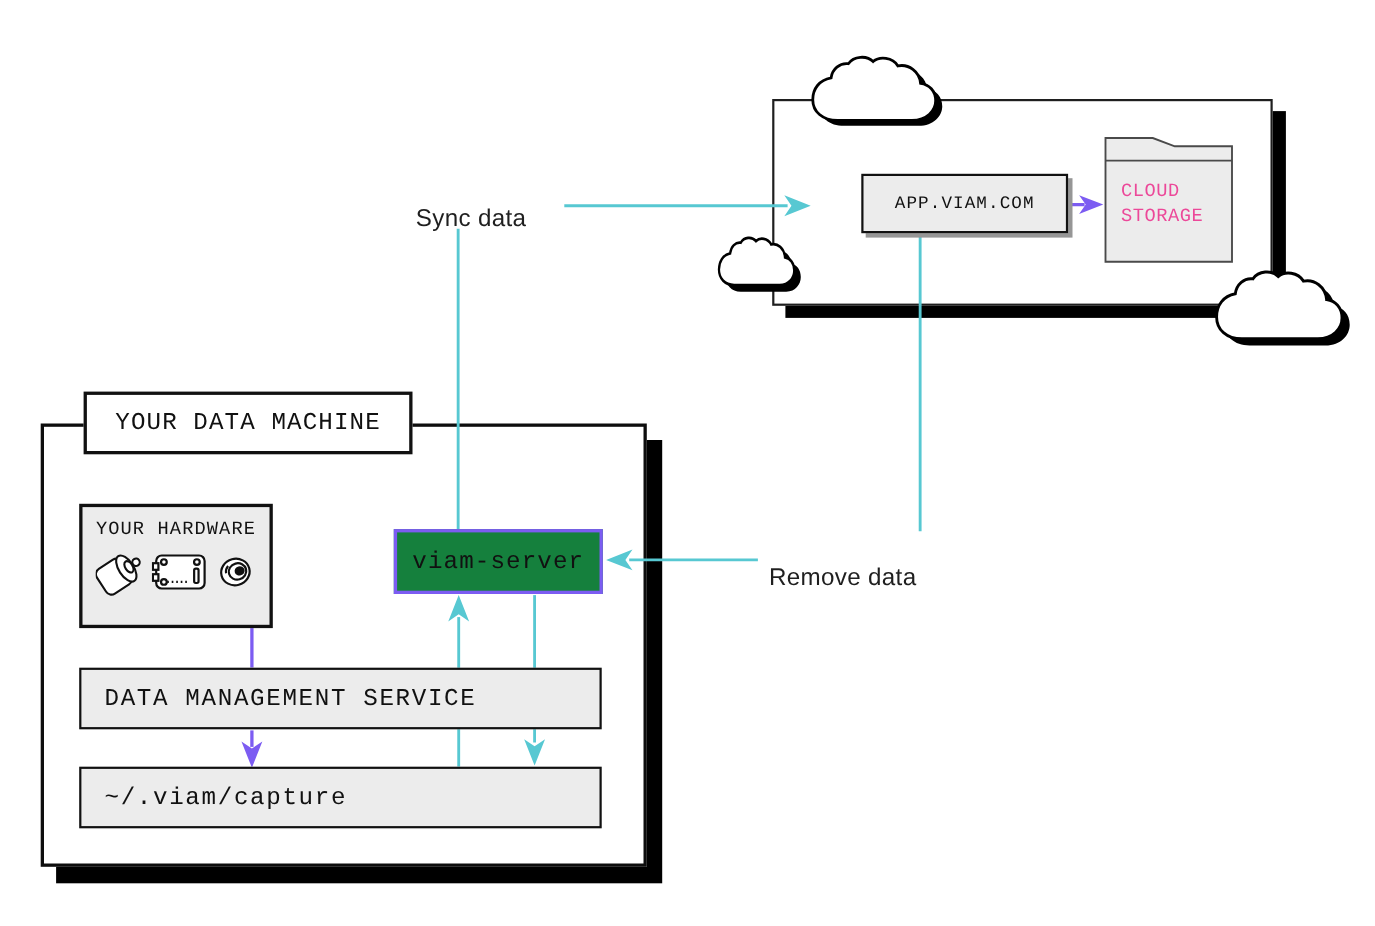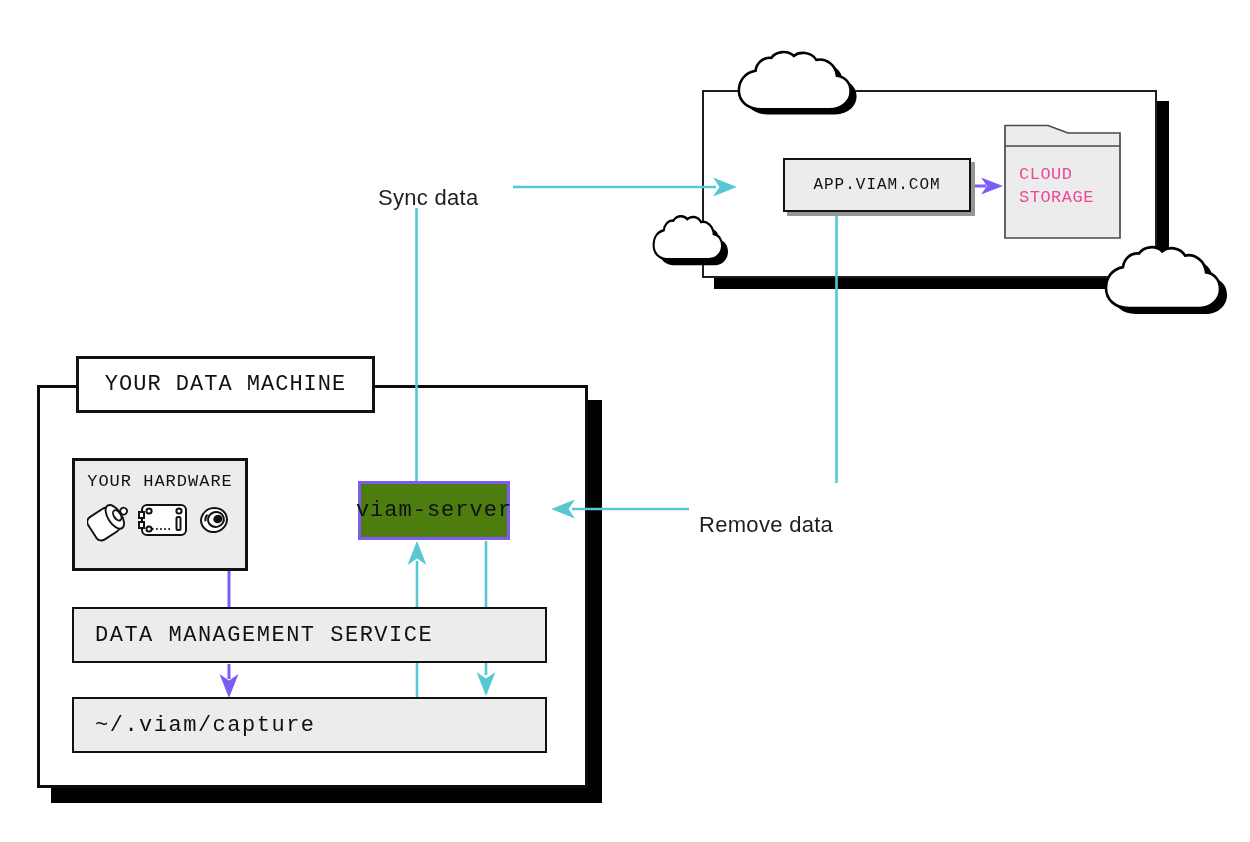--- a/index.html
+++ b/index.html
@@ -25,21 +25,21 @@
   .purple-line{stroke:#7c5cf2;stroke-width:3;fill:none;}
   .purple-head{fill:#7c5cf2;}
   
   .box{
     position:absolute;z-index:2;display:flex;align-items:center;justify-content:center;
     font-family:"Liberation Mono","DejaVu Sans Mono",monospace;color:#111;
     background:#ececec;border:2.5px solid #111;white-space:nowrap;
   }
   .title-box{left:76px;top:356px;width:299px;height:57px;background:#fff;border-width:3px;font-size:22px;letter-spacing:1px;}
   .app-box{left:740px;top:158px;width:188px;height:54px;font-size:16px;letter-spacing:1px;box-shadow:4px 4px 0 #969696;margin-left:43px;}
-  .server-box{left:358px;top:481px;width:152px;height:59px;background:#4d7c0f;border:3px solid #7c5cf2;font-size:22px;letter-spacing:1px;}
+  .server-box{left:358px;top:481px;width:190px;height:59px;background:#15803d;border:3px solid #7c5cf2;font-size:22px;letter-spacing:1px;}
   .data-box{left:72px;top:607px;width:475px;height:56px;justify-content:flex-start;padding-left:21px;font-size:22px;letter-spacing:1.5px;}
   .capture-box{left:72px;top:697px;width:475px;height:56px;justify-content:flex-start;padding-left:21px;font-size:22px;letter-spacing:1.5px;}
   .hardware-box{
     left:72px;top:458px;width:176px;height:113px;border-width:3px;
     flex-direction:column;justify-content:flex-start;padding-top:11px;
   }
   .hardware-label{font-size:17px;letter-spacing:1px;}
   .hardware-icons{display:flex;align-items:center;justify-content:space-between;width:146px;margin-top:7px;}
   
   .storage-text{

